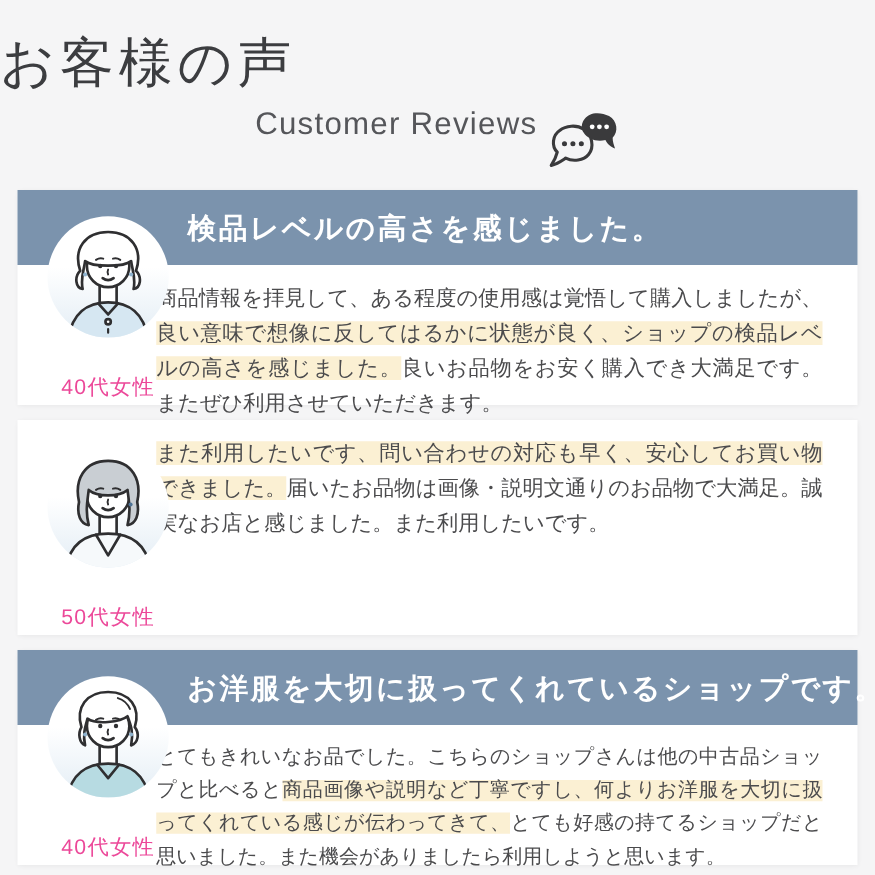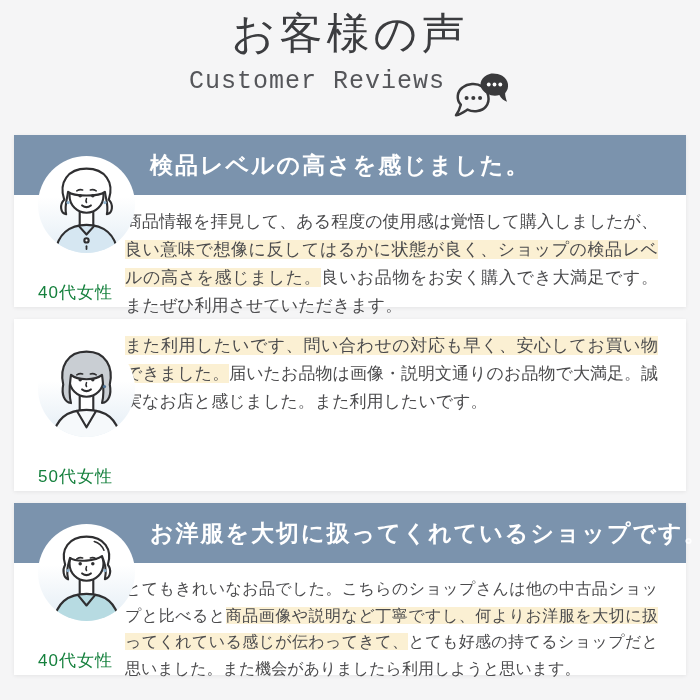--- a/index.html
+++ b/index.html
@@ -5,35 +5,35 @@
   html,body{margin:0;padding:0;}
   body{
     width:700px;height:700px;
     background:#f5f5f6;
     font-family:"Liberation Sans","DejaVu Sans",sans-serif;
     overflow:hidden;
   }
   .page{width:700px;height:700px;position:relative;}
 
   
-  .title-block{text-align:center;padding-top:5px;}
+  .title-block{padding-top:22px;}
   .page-title{
     margin:0;
     font-family:"DejaVu Serif","Liberation Serif",serif;
     font-weight:500;
     font-size:43px;
     letter-spacing:4px;
     color:#3c3d40;
   }
   .subtitle-row{
     display:flex;align-items:flex-start;justify-content:center;
     margin-top:2px;height:52px;
   }
   .page-subtitle{
-    font-family:Liberation Mono, monospace;
+    font-family:Liberation Sans, sans-serif;
     font-size:25px;
     letter-spacing:1px;
     color:#55565a;
     line-height:34px;
   }
   .bubble-icon{margin-left:8px;transform:translateY(6px);}
 
   
   .cards{margin:18px 14px 0 14px;}
   .card{
@@ -59,22 +59,22 @@
   }
   .avatar{
     position:absolute;left:24px;top:21px;
     width:97px;height:97px;border-radius:50%;
     background:linear-gradient(180deg,#ffffff 42%,#e3edf5 100%);
     overflow:hidden;
   }
   .avatar svg{display:block;width:97px;height:97px;}
   .reviewer{
     position:absolute;left:24px;top:146px;width:97px;
-    text-align:left;
-    font-size:17px;color:#15803d;letter-spacing:1px;
+    text-align:center;
+    font-size:17px;color:#ec4899;letter-spacing:1px;
     white-space:nowrap;
   }
   .card-body{
     padding:13px 28px 0 111px;
     font-size:17px;
     line-height:1.64;
     color:#4b4b4d;
     text-align:justify;
   }
   .card:nth-child(3) .card-body{font-size:16px;line-height:1.66;}

